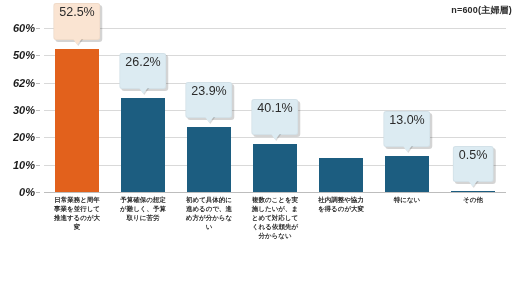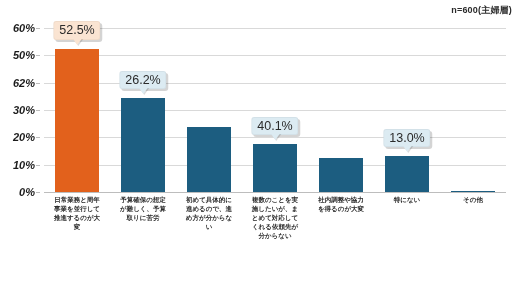--- a/index.html
+++ b/index.html
@@ -81,21 +81,21 @@
     width:44px;
     background:#1C5D80;
   }
   .bar.accent { background:#E2611C; }
 
   
   .callout {
     position:absolute;
     left:50%;
     transform:translateX(-50%);
-    padding:2px 5px 1px 5px;
+    padding:2px 5px 19px 5px;
     border-radius:3px;
     background:#DCEBF2;
     color:#2b2b2b;
     font-size:12.5px;
     line-height:1.05;
     white-space:nowrap;
     box-shadow:2px 2px 0 rgba(0,0,0,0.17);
     border:1px solid rgba(0,0,0,0.04);
   }
   .callout .tail {
@@ -182,20 +182,24 @@
 
       <div class="bar-slot">
         <div class="callout" style="bottom:calc(57.17% + 9px)">
           <span>26.2%</span>
           <span class="tail"></span>
         </div>
         <div class="bar" style="height:57.17%"></div>
       </div>
 
       <div class="bar-slot">
+        <div class="callout" style="bottom:calc(39.83% + 9px)">
+          <span>23.9%</span>
+          <span class="tail"></span>
+        </div>
         <div class="bar" style="height:39.83%"></div>
       </div>
 
       <div class="bar-slot">
         <div class="callout" style="bottom:calc(29.33% + 9px)">
           <span>40.1%</span>
           <span class="tail"></span>
         </div>
         <div class="bar" style="height:29.33%"></div>
       </div>
@@ -206,20 +210,24 @@
 
       <div class="bar-slot">
         <div class="callout" style="bottom:calc(21.67% + 9px)">
           <span>13.0%</span>
           <span class="tail"></span>
         </div>
         <div class="bar" style="height:21.67%"></div>
       </div>
 
       <div class="bar-slot">
+        <div class="callout" style="bottom:calc(0.83% + 9px)">
+          <span>0.5%</span>
+          <span class="tail"></span>
+        </div>
         <div class="bar" style="height:0.83%"></div>
       </div>
 
     </div>
   </div>
 
   <div class="x-labels">
     <div class="x-slot">
       <div class="x-label">日常業務と周年事業を並行して推進するのが大変</div>
     </div>

